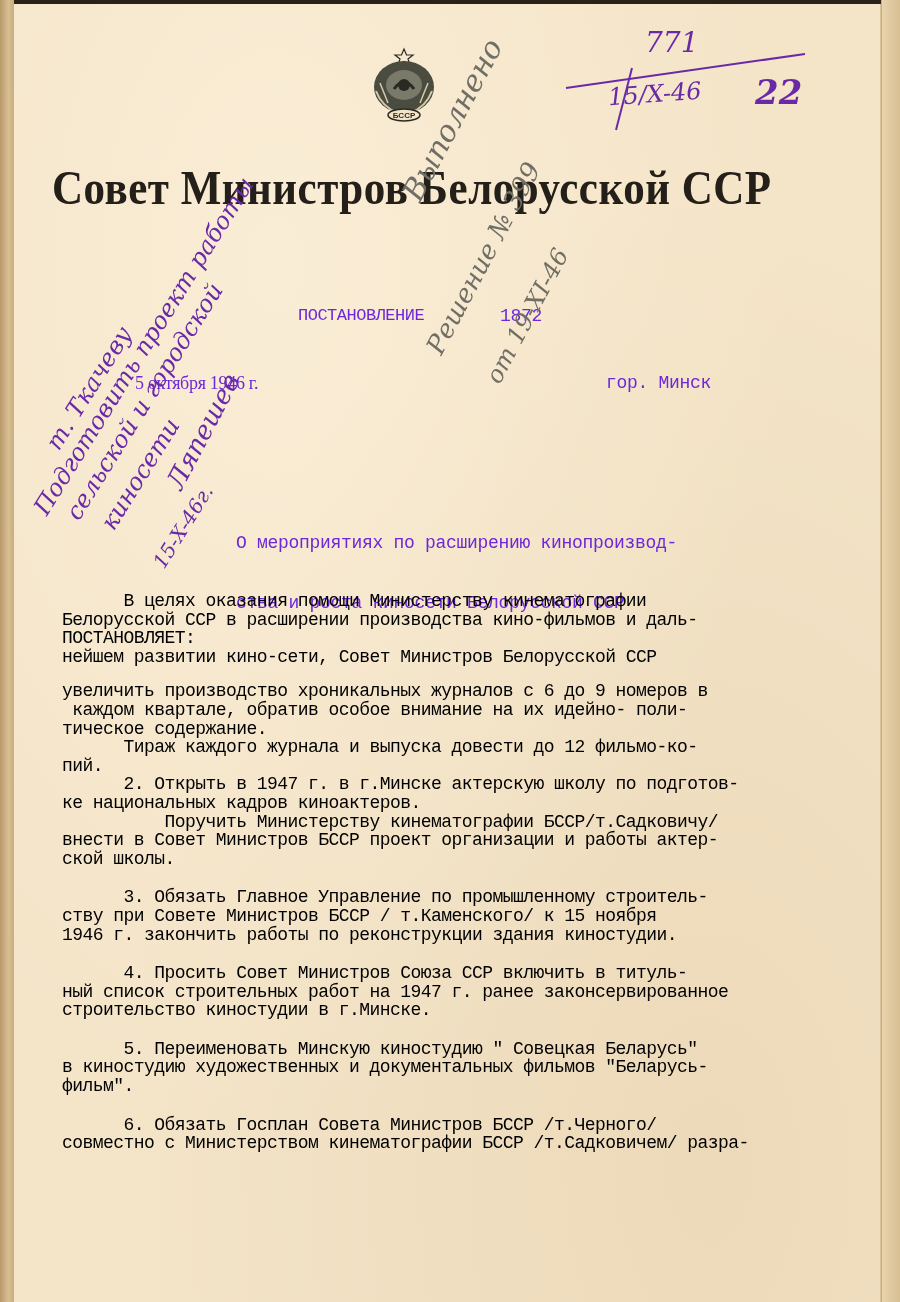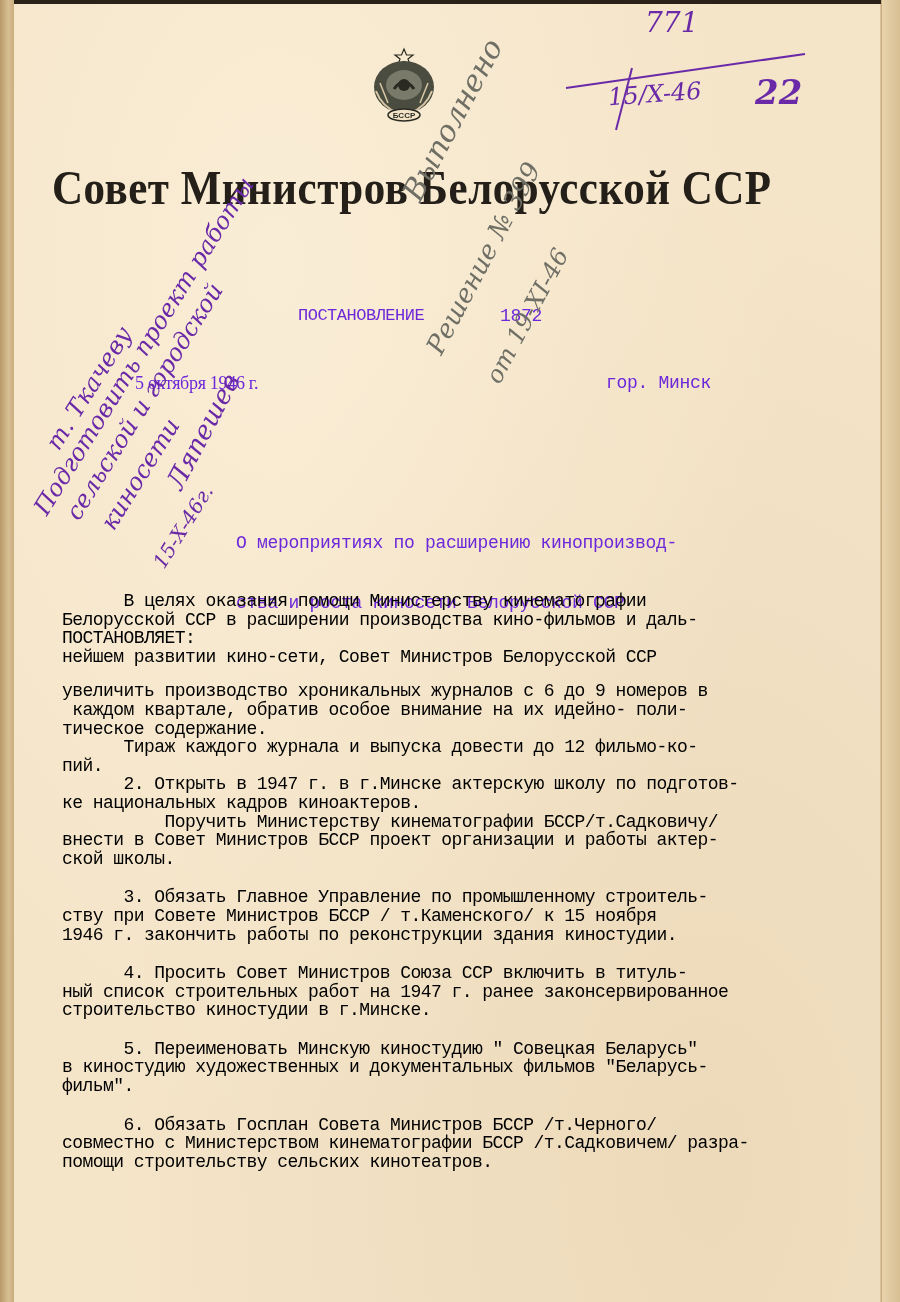--- a/index.html
+++ b/index.html
@@ -139,29 +139,28 @@
   <div>
     <span class="line">      5. Переименовать Минскую киностудию " Совецкая Беларусь"</span>
     <span class="line">в киностудию художественных и документальных фильмов "Беларусь-</span>
     <span class="line">фильм".</span>
   </div>
   <span class="gap"></span>
 
   <div>
     <span class="line">      6. Обязать Госплан Совета Министров БССР /т.Черного/</span>
     <span class="line">совместно с Министерством кинематографии БССР /т.Садковичем/ разра-</span>
-    <span class="line">помощи строительству сельских кинотеатров.</span>
   </div>
 </div>
 
 <svg style="position:absolute;left:560px;top:40px" width="260" height="100">
   <line x1="6" y1="48" x2="245" y2="14" stroke="#6a2aa8" stroke-width="2"></line>
   <line x1="56" y1="90" x2="72" y2="28" stroke="#6a2aa8" stroke-width="2"></line>
 </svg>
-<div class="hw purple" style="left:645px;top:6px;font-size:28px;">771</div>
+<div class="hw purple" style="left:645px;top:26px;font-size:28px;">771</div>
 <div class="hw purple" style="left:608px;top:80px;font-size:24px;transform:rotate(-4deg);">15/X-46</div>
 <div class="hw purple" style="left:755px;top:72px;font-size:34px;font-weight:bold;">22</div>
 
 <div class="hw gray" style="left:395px;top:190px;font-size:30px;transform:rotate(-62deg);transform-origin:left top;">Выполнено</div>
 <div class="hw gray" style="left:420px;top:345px;font-size:26px;transform:rotate(-62deg);transform-origin:left top;">Решение № 399</div>
 <div class="hw gray" style="left:480px;top:375px;font-size:24px;transform:rotate(-62deg);transform-origin:left top;">от 19-XI-46</div>
 
 <div class="hw purple" style="left:40px;top:440px;font-size:24px;transform:rotate(-58deg);transform-origin:left top;">т. Ткачеву</div>
 <div class="hw purple" style="left:28px;top:505px;font-size:24px;transform:rotate(-58deg);transform-origin:left top;">Подготовить проект работы</div>
 <div class="hw purple" style="left:60px;top:510px;font-size:24px;transform:rotate(-58deg);transform-origin:left top;">сельской и городской</div>

